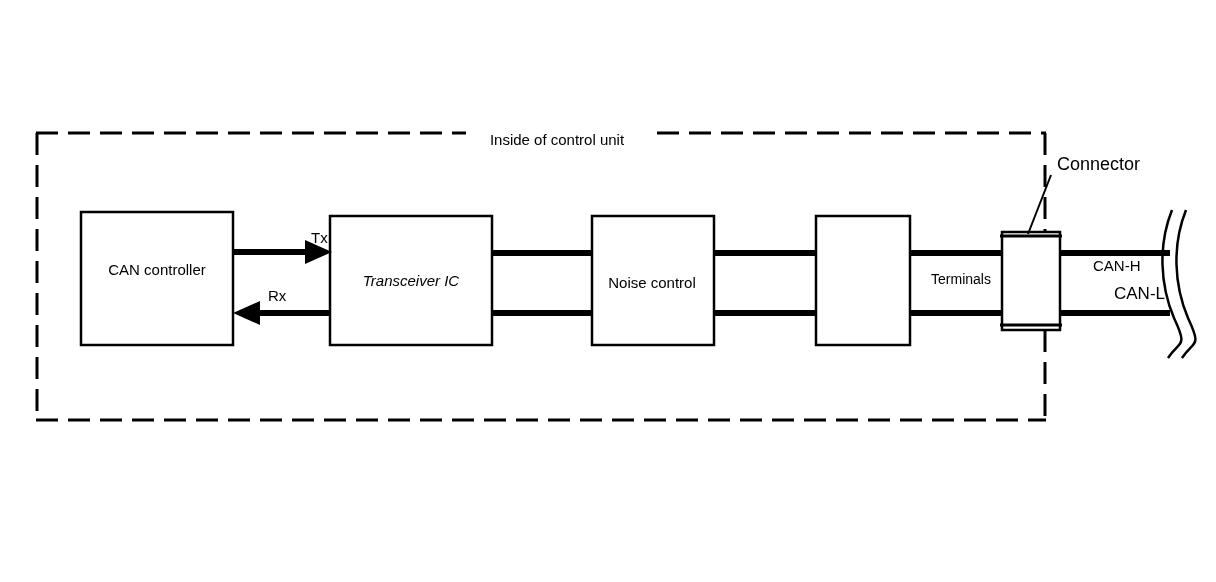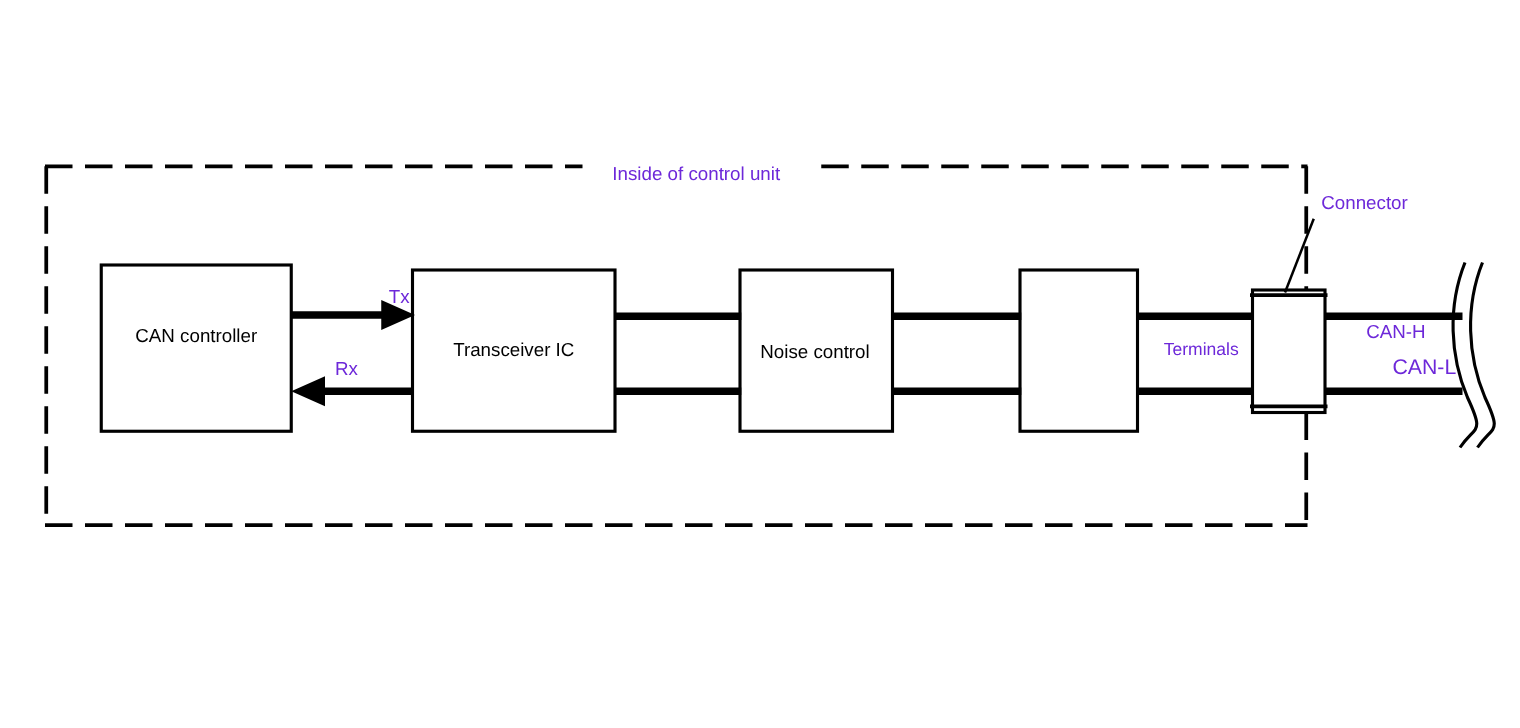--- a/index.html
+++ b/index.html
@@ -19,21 +19,21 @@
   svg.layer {
     position: absolute;
     left: 0;
     top: 0;
     width: 1216px;
     height: 582px;
   }
   .lbl {
     position: absolute;
     font-family: "Liberation Sans", sans-serif;
-    color: #6d28d9;
+    color: #000000;
     white-space: nowrap;
     line-height: 1;
   }
   .lbl-center {
     text-align: center;
     transform: translateX(-50%);
   }
   .boxlabel {
     position: absolute;
     text-align: center;
@@ -119,30 +119,30 @@
     </g>
 
     <line x1="1051" y1="175" x2="1028" y2="234" stroke="#000" stroke-width="2"></line>
 
   </svg>
 
   <div class="lbl lbl-center" style="left:557px; top:132px; font-size:15px;">Inside of control unit</div>
 
   <div class="boxlabel" style="left:157px; top:270px;">CAN controller</div>
 
-  <div class="boxlabel" style="left:411px; top:281px;">Transceiver IC</div>
+  <div class="boxlabel" style="left:411px; top:281px;font-style:italic;">Transceiver IC</div>
 
   <div class="boxlabel" style="left:652px; top:283px;">Noise control</div>
 
 
   <div class="lbl" style="left:268px; top:230px; font-size:15px;margin-left:43px;">Tx</div>
 
   <div class="lbl" style="left:268px; top:288px; font-size:15px;">Rx</div>
 
   <div class="lbl lbl-center" style="left:961px; top:272px; font-size:14px;">Terminals</div>
 
-  <div class="lbl" style="left:1057px; top:155px; font-size:15px;text-align:center;">Connector</div>
+  <div class="lbl" style="left:1057px; top:155px; font-size:18px;text-align:center;">Connector</div>
 
   <div class="lbl" style="left:1093px; top:230px; font-size:15px;margin-top:28px;">CAN-H</div>
 
   <div class="lbl" style="left:1114px; top:285px; font-size:17px;">CAN-L</div>
 
 </div>
 
 </body></html>

